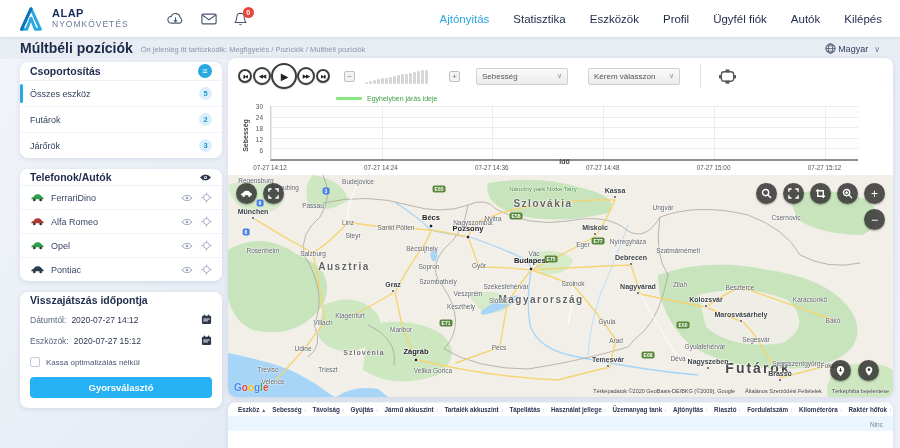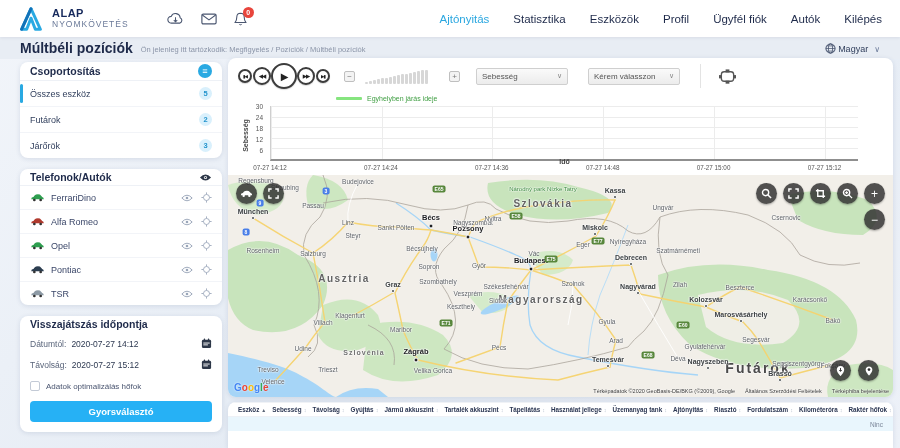--- a/index.html
+++ b/index.html
@@ -307,44 +307,20 @@
               </svg>
             </span>
             <span style="display: flex;">
               <svg width="11" height="11" viewBox="0 0 14 14">
                 <circle cx="7" cy="7" r="3.8" fill="none" stroke="#9aa6b9" stroke-width="1.1"></circle>
                 <path d="M7 .5 V3 M7 11 V13.5 M.5 7 H3 M11 7 H13.5" stroke="#9aa6b9" stroke-width="1.1"></path>
               </svg>
             </span>
           </span>
         </div>
-        <div class="d-row">
-          <span style="display: flex;">
-            <svg width="15" height="9" viewBox="0 0 16 10">
-              <path d="M1 7 Q1 4.5 3.5 4.5 L5 2.5 Q6 1.5 8.5 1.5 Q11 1.5 12 3 L13.2 4.5 Q15 4.8 15 7 Z" fill="#8d9aa5"></path>
-              <circle cx="4.5" cy="7.8" r="1.5" fill="#333"></circle>
-              <circle cx="11.5" cy="7.8" r="1.5" fill="#333"></circle>
-            </svg>
-          </span>
-          <span class="d-label">TSR</span>
-          <span class="d-icons">
-            <span style="display: flex;">
-              <svg width="12" height="8" viewBox="0 0 14 9">
-                <path d="M1 4.5 Q7 -2 13 4.5 Q7 11 1 4.5Z" fill="none" stroke="#9aa6b9" stroke-width="1.1"></path>
-                <circle cx="7" cy="4.5" r="1.5" fill="#9aa6b9"></circle>
-              </svg>
-            </span>
-            <span style="display: flex;">
-              <svg width="11" height="11" viewBox="0 0 14 14">
-                <circle cx="7" cy="7" r="3.8" fill="none" stroke="#9aa6b9" stroke-width="1.1"></circle>
-                <path d="M7 .5 V3 M7 11 V13.5 M.5 7 H3 M11 7 H13.5" stroke="#9aa6b9" stroke-width="1.1"></path>
-              </svg>
-            </span>
-          </span>
-        </div>
       </div>
   </div>
 
   <div class="card">
     <div class="card-hd" style="border-bottom:none;padding-bottom:3px;">
       <span class="ttl">Visszajátszás időpontja</span>
     </div>
     <div class="pb-row">
       <span class="pb-lbl">Dátumtól:</span>
       <span class="pb-val">2020-07-27 14:12</span>
@@ -352,35 +328,35 @@
         <svg width="11" height="11" viewBox="0 0 12 12">
             <rect x="1" y="2" width="10" height="9" rx="1.5" fill="#2d3748"></rect>
             <rect x="3" y="0.5" width="1.5" height="3" rx="0.5" fill="#2d3748"></rect>
             <rect x="7.5" y="0.5" width="1.5" height="3" rx="0.5" fill="#2d3748"></rect>
             <rect x="2.5" y="5" width="7" height="1" fill="#fff"></rect>
             <rect x="2.5" y="7" width="5" height="1" fill="#fff"></rect>
           </svg>
       </span>
     </div>
     <div class="pb-row">
-      <span class="pb-lbl">Távolság:</span>
+      <span class="pb-lbl">Eszközök:</span>
       <span class="pb-val">2020-07-27 15:12</span>
       <span class="pb-cal">
         <svg width="11" height="11" viewBox="0 0 12 12">
             <rect x="1" y="2" width="10" height="9" rx="1.5" fill="#2d3748"></rect>
             <rect x="3" y="0.5" width="1.5" height="3" rx="0.5" fill="#2d3748"></rect>
             <rect x="7.5" y="0.5" width="1.5" height="3" rx="0.5" fill="#2d3748"></rect>
             <rect x="2.5" y="5" width="7" height="1" fill="#fff"></rect>
             <rect x="2.5" y="7" width="5" height="1" fill="#fff"></rect>
           </svg>
       </span>
     </div>
     <div class="cb-row">
       <span class="cb"></span>
-      <span class="cb-lbl">Adatok optimalizálás hőfok</span>
+      <span class="cb-lbl">Kassa optimalizálás nélkül</span>
     </div>
     <button class="btn">Gyorsválasztó</button>
 
   </div>
 </div>
 
 <div id="main-card">
   <div id="controls">
     <div class="playcluster">
       <span class="pb s">▮◀</span>
@@ -518,21 +494,21 @@
       </g>
       <g stroke="#ffffff" stroke-width="1" fill="none" opacity=".9">
         <path d="M120,47 Q118,30 130,8"></path>
         <path d="M345,110 Q345,130 340,150"></path>
         <path d="M412,119 Q430,150 450,183"></path>
       </g>
     </svg>
 
     <div id="map-labels">
         <div class="ml country" style="left: 315px; top: 28px;">Szlovákia</div>
-        <div class="ml country" style="left: 116px; top: 103px;">Ausztria</div>
+        <div class="ml country" style="left: 116px; top: 91px;">Ausztria</div>
         <div class="ml country" style="left: 313px; top: 124px;">Magyarország</div>
         <div class="ml country-sm" style="left: 136px; top: 177px;">Szlovénia</div>
         <div class="ml country-lg" style="left: 530px; top: 193px;">Futárok</div>
         <div class="ml park" style="left: 315px; top: 14px;">Národný park Nízke Tatry</div>
         <div class="mdot cap" style="left: 203px; top: 51px;"></div>
         <div class="ml capital dotted" style="left: 203px; top: 51px;">Bécs</div>
         <div class="mdot cap" style="left: 240px; top: 62px;"></div>
         <div class="ml capital dotted" style="left: 240px; top: 62px;">Pozsony</div>
         <div class="mdot cap" style="left: 303px; top: 94px;"></div>
         <div class="ml capital dotted" style="left: 303px; top: 94px;">Budapest</div>

